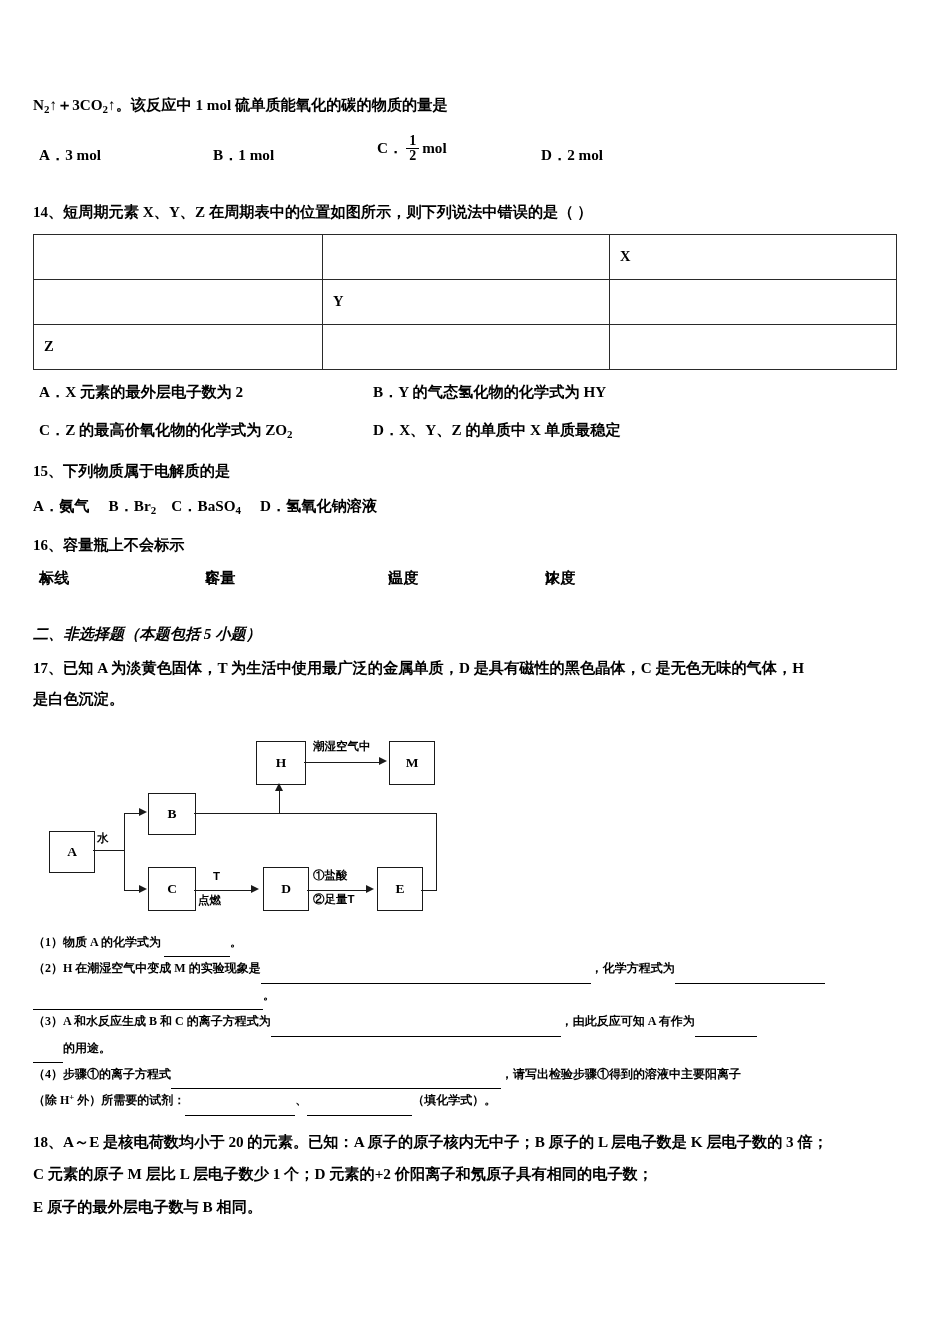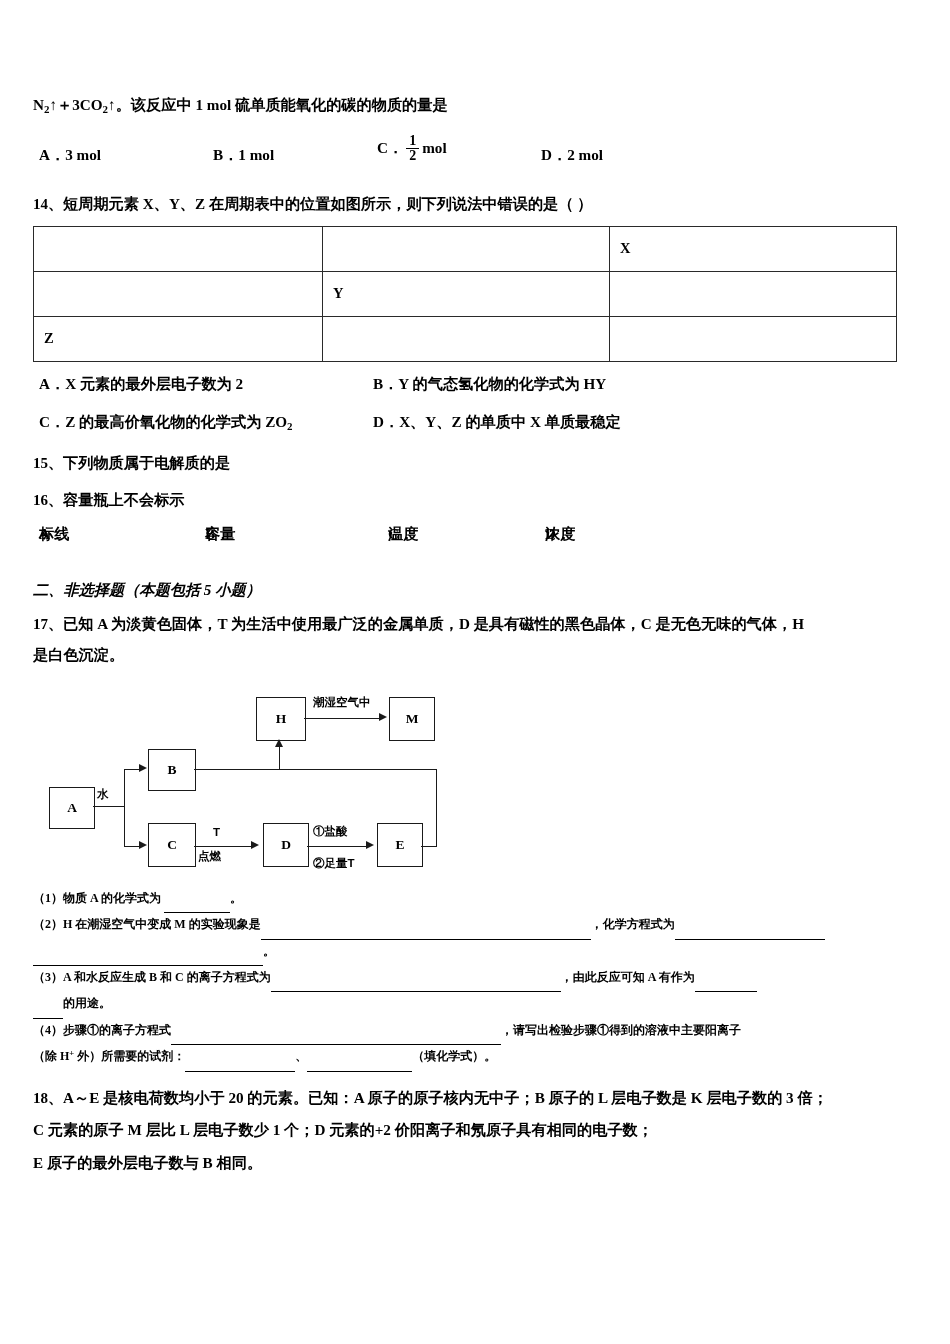--- a/index.html
+++ b/index.html
@@ -188,21 +188,21 @@
       <span>B．</span><span>1 mol</span>
     </span>
     <span class="opt-abs frac-opt" style="left:344px;">
       <span>C．</span><span class="frac"><span class="num">1</span><span class="den">2</span></span><span>mol</span>
     </span>
     <span class="opt-abs" style="left:508px;">
       <span>D．</span><span>2 mol</span>
     </span>
   </div>
 
-  <div class="stem" style="margin-top:12px;">
+  <div class="stem" style="margin-top:20px;">
     <span class="qnum">14、</span><span>短周期元素 X、Y、Z 在周期表中的位置如图所示，则下列说法中错误的是（     ）</span>
   </div>
 
   <table class="ptable">
     <colgroup>
           <col class="c1">
           <col class="c2">
           <col class="c3">
         </colgroup>
     <tbody>
@@ -238,20 +238,21 @@
       <span>C．</span><span>Z 的最高价氧化物的化学式为 ZO<sub>2</sub></span>
     </span>
     <span class="right">
       <span>D．</span><span>X、Y、Z 的单质中 X 单质最稳定</span>
     </span>
   </div>
 
   <div class="stem" style="margin-top:13px;">
     <span class="qnum">15、</span><span>下列物质属于电解质的是</span>
   </div>
+  <div class="stem" style="margin-top:9px;">A．氨气　 B．Br<sub>2</sub>　C．BaSO<sub>4</sub>　 D．氢氧化钠溶液</div>
 
   <div class="stem" style="margin-top:11px;">
     <span class="qnum">16、</span><span>容量瓶上不会标示</span>
   </div>
 
   <div class="opt4">
     <span style="left:6px;">
       <span>A．</span>
           <span>标线</span>
     </span>
@@ -298,21 +299,21 @@
       <span class="flabel" style="left:56px; top:96px;">水</span>
 
       <div class="fline h" style="left:153px; top:155px; width:58px;"></div>
       <div class="arrowhead ah-right" style="left:210px; top:150.5px;"></div>
       <span class="flabel" style="left:172px; top:135px;">T</span>
       <span class="flabel" style="left:157px; top:158px;">点燃</span>
 
       <div class="fline h" style="left:266px; top:155px; width:60px;"></div>
       <div class="arrowhead ah-right" style="left:325px; top:150.5px;"></div>
       <span class="flabel" style="left:272px; top:133px;">①盐酸</span>
-      <span class="flabel" style="left:272px; top:157px;margin-top:8px;">②足量T</span>
+      <span class="flabel" style="left:272px; top:157px;">②足量T</span>
 
       <div class="fline h" style="left:153px; top:78px;  width:243px;"></div>
       <div class="fline v" style="left:395px; top:78px;  height:77px;"></div>
       <div class="fline h" style="left:380px; top:155px; width:16px;"></div>
 
       <div class="fline v" style="left:238px; top:56px;  height:23px;"></div>
       <div class="arrowhead ah-up" style="left:234px; top:48px;"></div>
 
       <div class="fline h" style="left:263px; top:27px;  width:76px;"></div>
       <div class="arrowhead ah-right" style="left:338px; top:22.5px;"></div>

